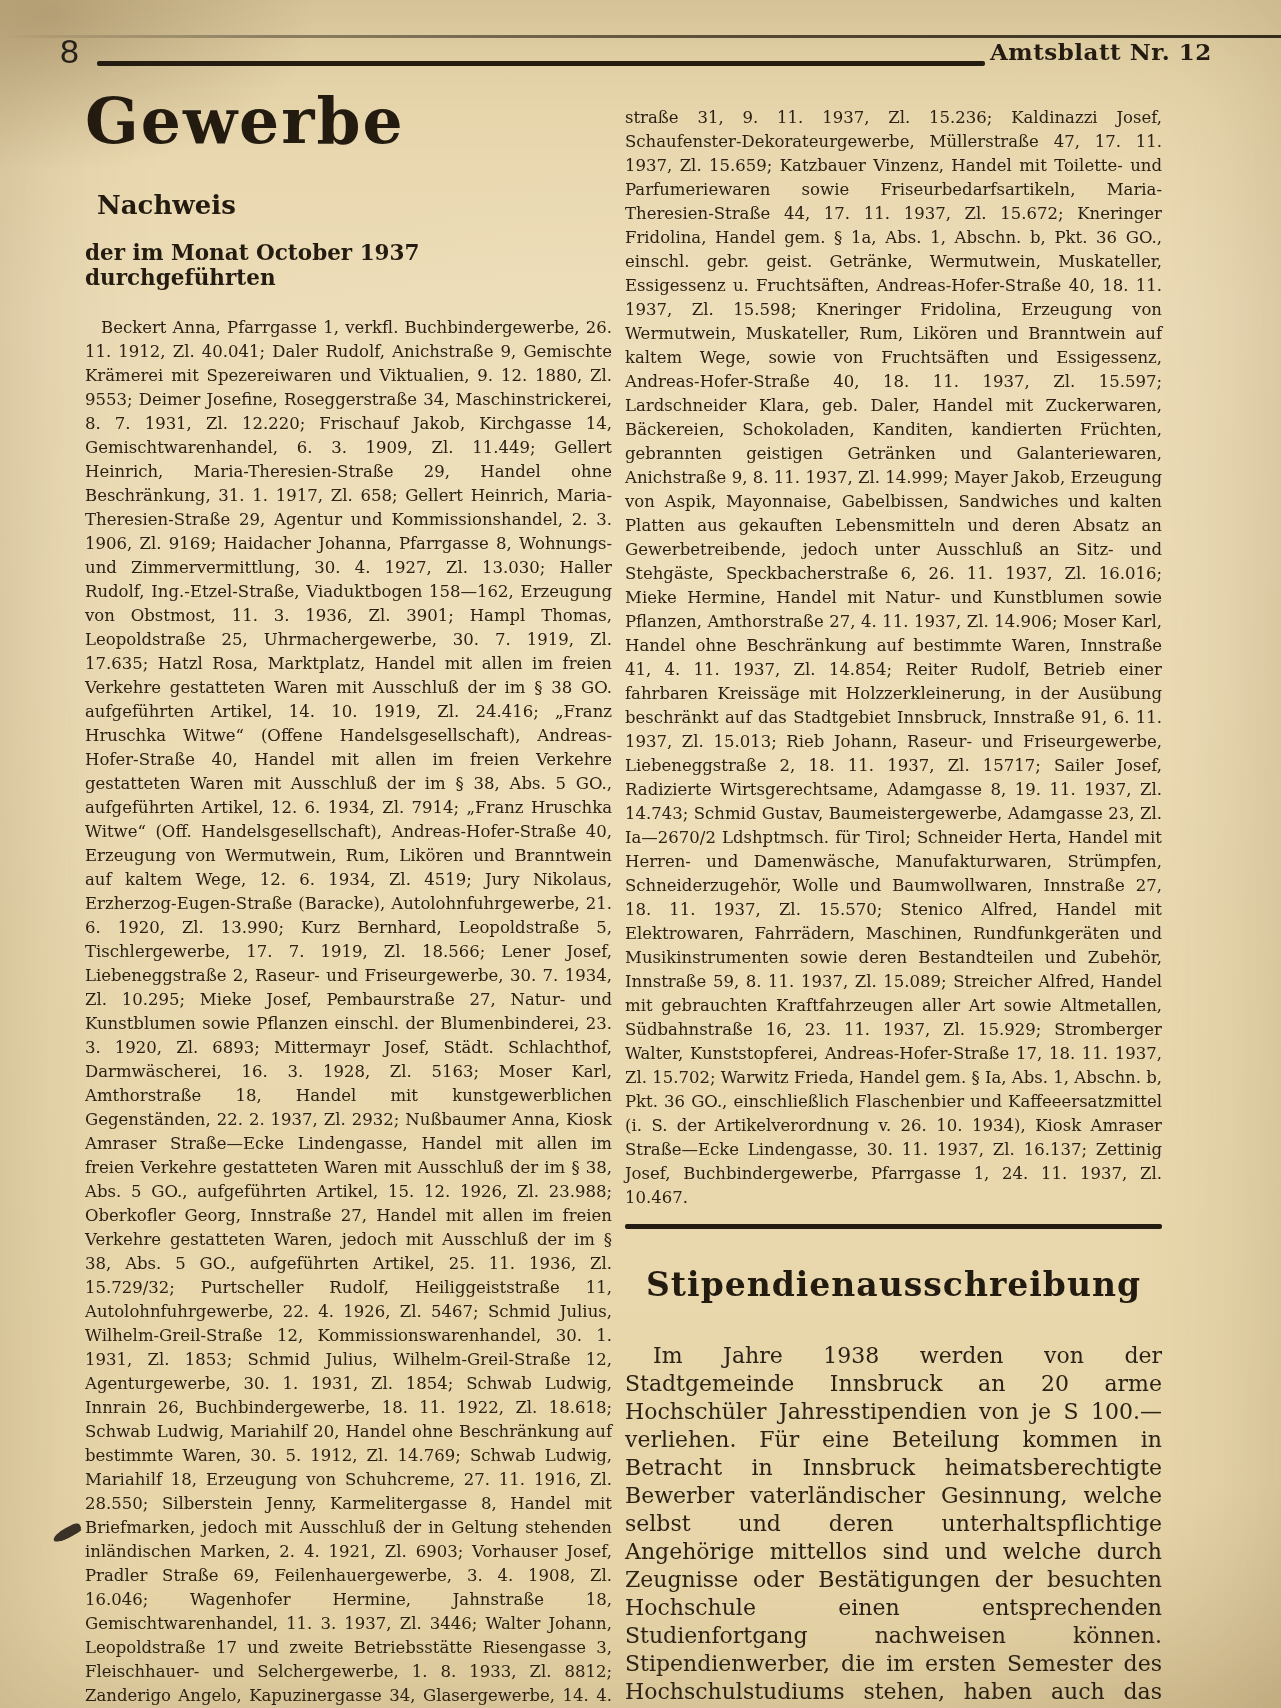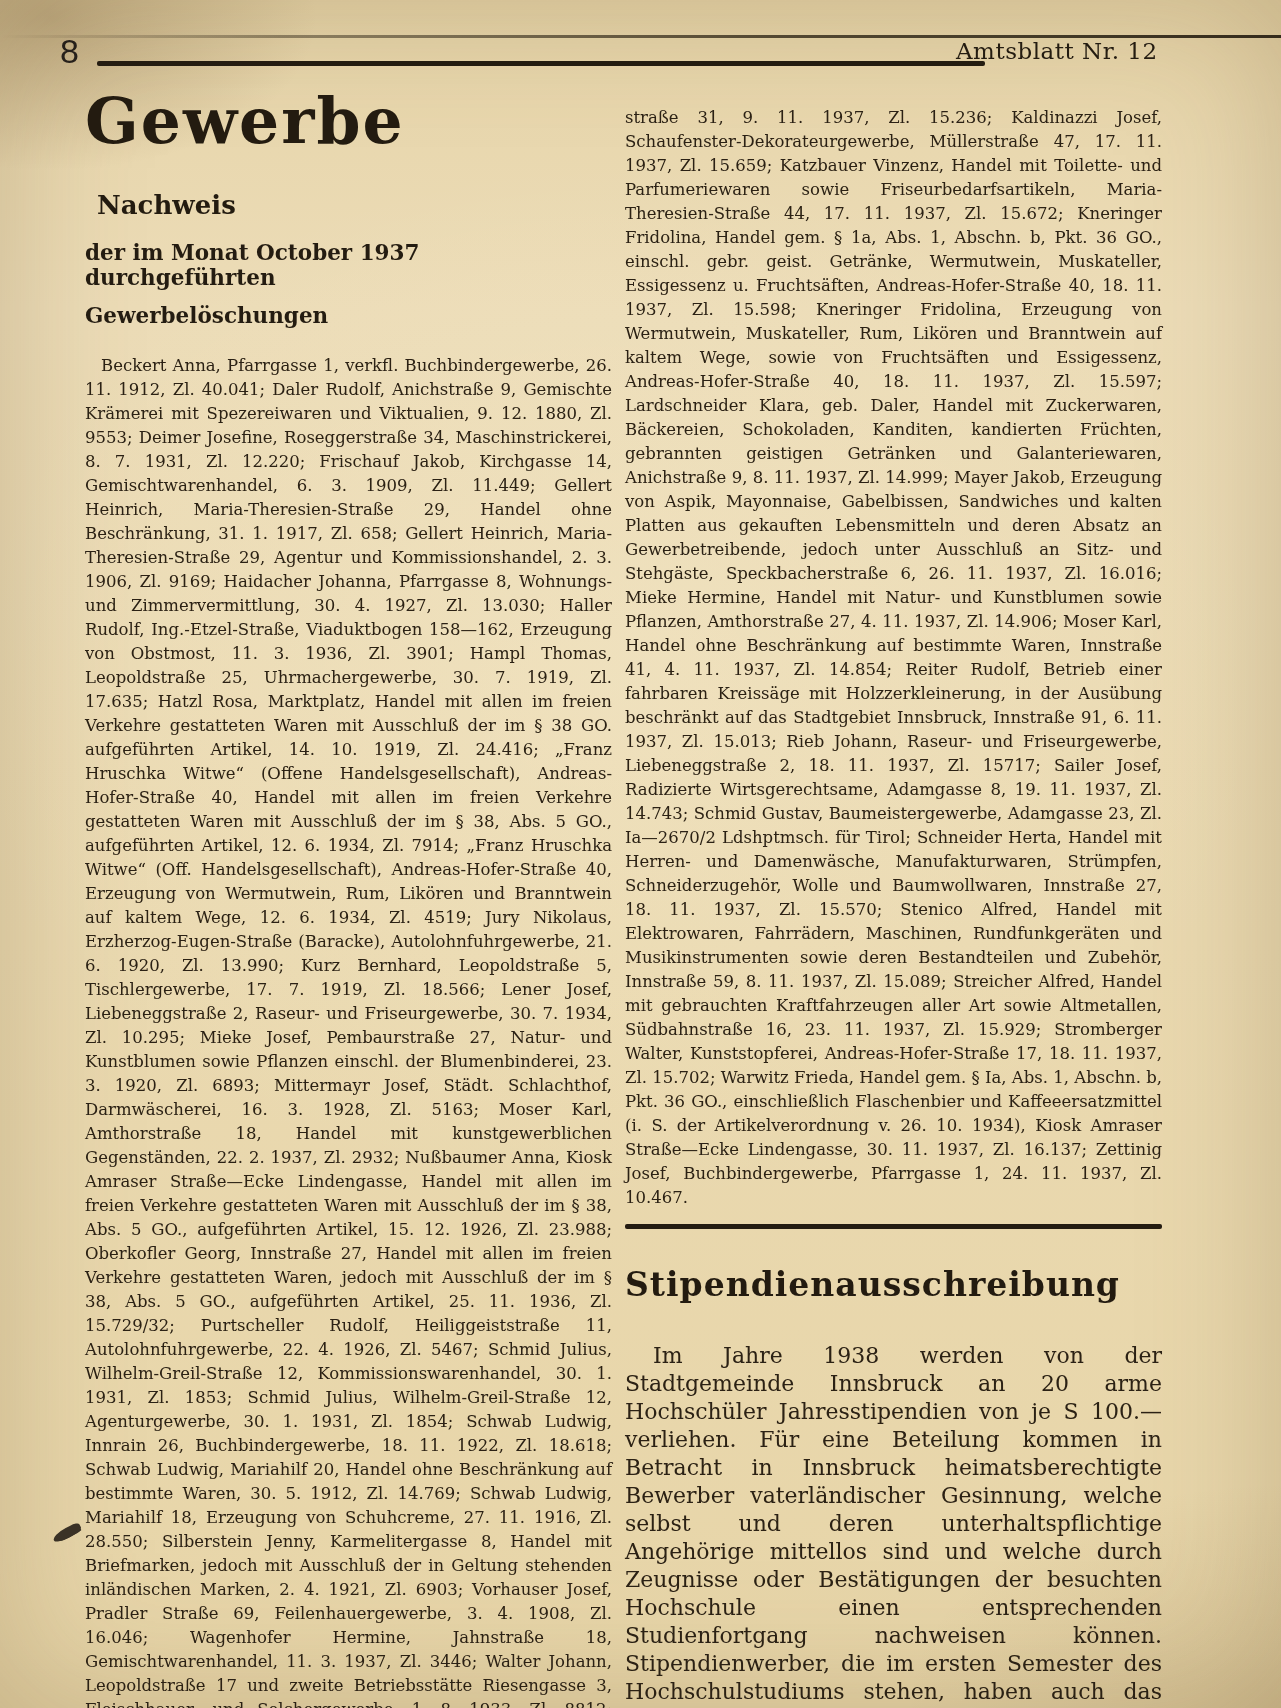--- a/index.html
+++ b/index.html
@@ -25,22 +25,22 @@
   .page-number {
     position:absolute; left:60px; top:34px;
     font-family:"Liberation Sans", sans-serif;
     font-size:34px; line-height:1; color:#26201a; font-weight:400;
   }
   .header-rule {
     position:absolute; left:97px; top:61px; width:888px; height:5px;
     background:#241c11; border-radius:2px;
   }
   .masthead {
-    position:absolute; left:956px; top:38px; width:172px;
-    font-size:23px; font-weight:normal; text-align:center;
+    position:absolute; left:990px; top:38px; width:172px;
+    font-size:23px; font-weight:bold; text-align:center;
     letter-spacing:0.5px; color:#241c11; white-space:nowrap;
   }
   
   .col { position:absolute; top:78px; }
   .col-left  { left:85px;  width:527px; }
   .col-right { left:625px; width:537px; top:106px; }
 
   .section-title {
     font-size:63px; line-height:1; font-weight:bold; letter-spacing:2px;
     margin:12px 0 15px 0; color:#231b10;
@@ -55,21 +55,21 @@
     hyphens:auto; -webkit-hyphens:auto;
   }
   .body-text.indent { text-indent:16px; }
   .col-right .body-text.continuation { margin:0; text-indent:0; }
 
   .section-divider {
     width:100%; height:5px; background:#241c11; border:0;
     margin:14px 0 0 0; border-radius:2px;
   }
   .stip-title {
-    font-size:33px; font-weight:bold; 
+    font-size:33px; font-weight:bold; text-align:center;
     margin:36px 0 0 0; color:#231b10; letter-spacing:1px;
   }
   .stip-par {
     font-size:22px; line-height:28px; text-align:justify;
     margin:22px 0 0 0; text-indent:28px; color:#2b2114;
   }
   .stip-par.first { margin-top:38px; }
   .margin-pen-mark {
     position:absolute; left:52px; top:1528px; width:30px; height:10px;
     background:#3a3226; border-radius:70% 40% 50% 60%;
@@ -86,21 +86,20 @@
 
   <span class="page-number">8</span>
   <div class="header-rule"></div>
   <span class="masthead">Amtsblatt Nr. 12</span>
 
   <div class="col col-left">
     <div class="section-title">Gewerbe</div>
 
     <div class="sub-section-title">Nachweis</div>
     <div class="subheading">der im Monat October 1937 durchgeführten</div>
-    <div class="subheading">Gewerbelöschungen</div>
     <p class="body-text indent">Beckert Anna, Pfarrgasse 1, verkfl. Buchbindergewerbe, 26. 11. 1912, Zl. 40.041; Daler Rudolf, Anichstraße 9, Gemischte Krämerei mit Spezereiwaren und Viktualien, 9. 12. 1880, Zl. 9553; Deimer Josefine, Roseggerstraße 34, Maschinstrickerei, 8. 7. 1931, Zl. 12.220; Frischauf Jakob, Kirchgasse 14, Gemischtwarenhandel, 6. 3. 1909, Zl. 11.449; Gellert Heinrich, Maria-Theresien-Straße 29, Handel ohne Beschränkung, 31. 1. 1917, Zl. 658; Gellert Heinrich, Maria-Theresien-Straße 29, Agentur und Kommissionshandel, 2. 3. 1906, Zl. 9169; Haidacher Johanna, Pfarrgasse 8, Wohnungs- und Zimmervermittlung, 30. 4. 1927, Zl. 13.030; Haller Rudolf, Ing.-Etzel-Straße, Viaduktbogen 158—162, Erzeugung von Obstmost, 11. 3. 1936, Zl. 3901; Hampl Thomas, Leopoldstraße 25, Uhrmachergewerbe, 30. 7. 1919, Zl. 17.635; Hatzl Rosa, Marktplatz, Handel mit allen im freien Verkehre gestatteten Waren mit Ausschluß der im § 38 GO. aufgeführten Artikel, 14. 10. 1919, Zl. 24.416; „Franz Hruschka Witwe“ (Offene Handelsgesellschaft), Andreas-Hofer-Straße 40, Handel mit allen im freien Verkehre gestatteten Waren mit Ausschluß der im § 38, Abs. 5 GO., aufgeführten Artikel, 12. 6. 1934, Zl. 7914; „Franz Hruschka Witwe“ (Off. Handelsgesellschaft), Andreas-Hofer-Straße 40, Erzeugung von Wermutwein, Rum, Likören und Branntwein auf kaltem Wege, 12. 6. 1934, Zl. 4519; Jury Nikolaus, Erzherzog-Eugen-Straße (Baracke), Autolohnfuhrgewerbe, 21. 6. 1920, Zl. 13.990; Kurz Bernhard, Leopoldstraße 5, Tischlergewerbe, 17. 7. 1919, Zl. 18.566; Lener Josef, Liebeneggstraße 2, Raseur- und Friseurgewerbe, 30. 7. 1934, Zl. 10.295; Mieke Josef, Pembaurstraße 27, Natur- und Kunstblumen sowie Pflanzen einschl. der Blumenbinderei, 23. 3. 1920, Zl. 6893; Mittermayr Josef, Städt. Schlachthof, Darmwäscherei, 16. 3. 1928, Zl. 5163; Moser Karl, Amthorstraße 18, Handel mit kunstgewerblichen Gegenständen, 22. 2. 1937, Zl. 2932; Nußbaumer Anna, Kiosk Amraser Straße—Ecke Lindengasse, Handel mit allen im freien Verkehre gestatteten Waren mit Ausschluß der im § 38, Abs. 5 GO., aufgeführten Artikel, 15. 12. 1926, Zl. 23.988; Oberkofler Georg, Innstraße 27, Handel mit allen im freien Verkehre gestatteten Waren, jedoch mit Ausschluß der im § 38, Abs. 5 GO., aufgeführten Artikel, 25. 11. 1936, Zl. 15.729/32; Purtscheller Rudolf, Heiliggeiststraße 11, Autolohnfuhrgewerbe, 22. 4. 1926, Zl. 5467; Schmid Julius, Wilhelm-Greil-Straße 12, Kommissionswarenhandel, 30. 1. 1931, Zl. 1853; Schmid Julius, Wilhelm-Greil-Straße 12, Agenturgewerbe, 30. 1. 1931, Zl. 1854; Schwab Ludwig, Innrain 26, Buchbindergewerbe, 18. 11. 1922, Zl. 18.618; Schwab Ludwig, Mariahilf 20, Handel ohne Beschränkung auf bestimmte Waren, 30. 5. 1912, Zl. 14.769; Schwab Ludwig, Mariahilf 18, Erzeugung von Schuhcreme, 27. 11. 1916, Zl. 28.550; Silberstein Jenny, Karmelitergasse 8, Handel mit Briefmarken, jedoch mit Ausschluß der in Geltung stehenden inländischen Marken, 2. 4. 1921, Zl. 6903; Vorhauser Josef, Pradler Straße 69, Feilenhauergewerbe, 3. 4. 1908, Zl. 16.046; Wagenhofer Hermine, Jahnstraße 18, Gemischtwarenhandel, 11. 3. 1937, Zl. 3446; Walter Johann, Leopoldstraße 17 und zweite Betriebsstätte Riesengasse 3, Fleischhauer- und Selchergewerbe, 1. 8. 1933, Zl. 8812; Zanderigo Angelo, Kapuzinergasse 34, Glasergewerbe, 14. 4. 1931, Zl. 4159.</p>
 
     <div class="sub-section-title">Purtscheller</div>
     <div class="subheading">scheine, bzw. Konzessionsdekrete</div>
 
   </div>
 
   <div class="col col-right">
     <p class="body-text continuation">straße 31, 9. 11. 1937, Zl. 15.236; Kaldinazzi Josef, Schaufenster-Dekorateurgewerbe, Müllerstraße 47, 17. 11. 1937, Zl. 15.659; Katzbauer Vinzenz, Handel mit Toilette- und Parfumeriewaren sowie Friseurbedarfsartikeln, Maria-Theresien-Straße 44, 17. 11. 1937, Zl. 15.672; Kneringer Fridolina, Handel gem. § 1a, Abs. 1, Abschn. b, Pkt. 36 GO., einschl. gebr. geist. Getränke, Wermutwein, Muskateller, Essigessenz u. Fruchtsäften, Andreas-Hofer-Straße 40, 18. 11. 1937, Zl. 15.598; Kneringer Fridolina, Erzeugung von Wermutwein, Muskateller, Rum, Likören und Branntwein auf kaltem Wege, sowie von Fruchtsäften und Essigessenz, Andreas-Hofer-Straße 40, 18. 11. 1937, Zl. 15.597; Lardschneider Klara, geb. Daler, Handel mit Zuckerwaren, Bäckereien, Schokoladen, Kanditen, kandierten Früchten, gebrannten geistigen Getränken und Galanteriewaren, Anichstraße 9, 8. 11. 1937, Zl. 14.999; Mayer Jakob, Erzeugung von Aspik, Mayonnaise, Gabelbissen, Sandwiches und kalten Platten aus gekauften Lebensmitteln und deren Absatz an Gewerbetreibende, jedoch unter Ausschluß an Sitz- und Stehgäste, Speckbacherstraße 6, 26. 11. 1937, Zl. 16.016; Mieke Hermine, Handel mit Natur- und Kunstblumen sowie Pflanzen, Amthorstraße 27, 4. 11. 1937, Zl. 14.906; Moser Karl, Handel ohne Beschränkung auf bestimmte Waren, Innstraße 41, 4. 11. 1937, Zl. 14.854; Reiter Rudolf, Betrieb einer fahrbaren Kreissäge mit Holzzerkleinerung, in der Ausübung beschränkt auf das Stadtgebiet Innsbruck, Innstraße 91, 6. 11. 1937, Zl. 15.013; Rieb Johann, Raseur- und Friseurgewerbe, Liebeneggstraße 2, 18. 11. 1937, Zl. 15717; Sailer Josef, Radizierte Wirtsgerechtsame, Adamgasse 8, 19. 11. 1937, Zl. 14.743; Schmid Gustav, Baumeistergewerbe, Adamgasse 23, Zl. Ia—2670/2 Ldshptmsch. für Tirol; Schneider Herta, Handel mit Herren- und Damenwäsche, Manufakturwaren, Strümpfen, Schneiderzugehör, Wolle und Baumwollwaren, Innstraße 27, 18. 11. 1937, Zl. 15.570; Stenico Alfred, Handel mit Elektrowaren, Fahrrädern, Maschinen, Rundfunkgeräten und Musikinstrumenten sowie deren Bestandteilen und Zubehör, Innstraße 59, 8. 11. 1937, Zl. 15.089; Streicher Alfred, Handel mit gebrauchten Kraftfahrzeugen aller Art sowie Altmetallen, Südbahnstraße 16, 23. 11. 1937, Zl. 15.929; Stromberger Walter, Kunststopferei, Andreas-Hofer-Straße 17, 18. 11. 1937, Zl. 15.702; Warwitz Frieda, Handel gem. § Ia, Abs. 1, Abschn. b, Pkt. 36 GO., einschließlich Flaschenbier und Kaffeeersatzmittel (i. S. der Artikelverordnung v. 26. 10. 1934), Kiosk Amraser Straße—Ecke Lindengasse, 30. 11. 1937, Zl. 16.137; Zettinig Josef, Buchbindergewerbe, Pfarrgasse 1, 24. 11. 1937, Zl. 10.467.</p>
 

